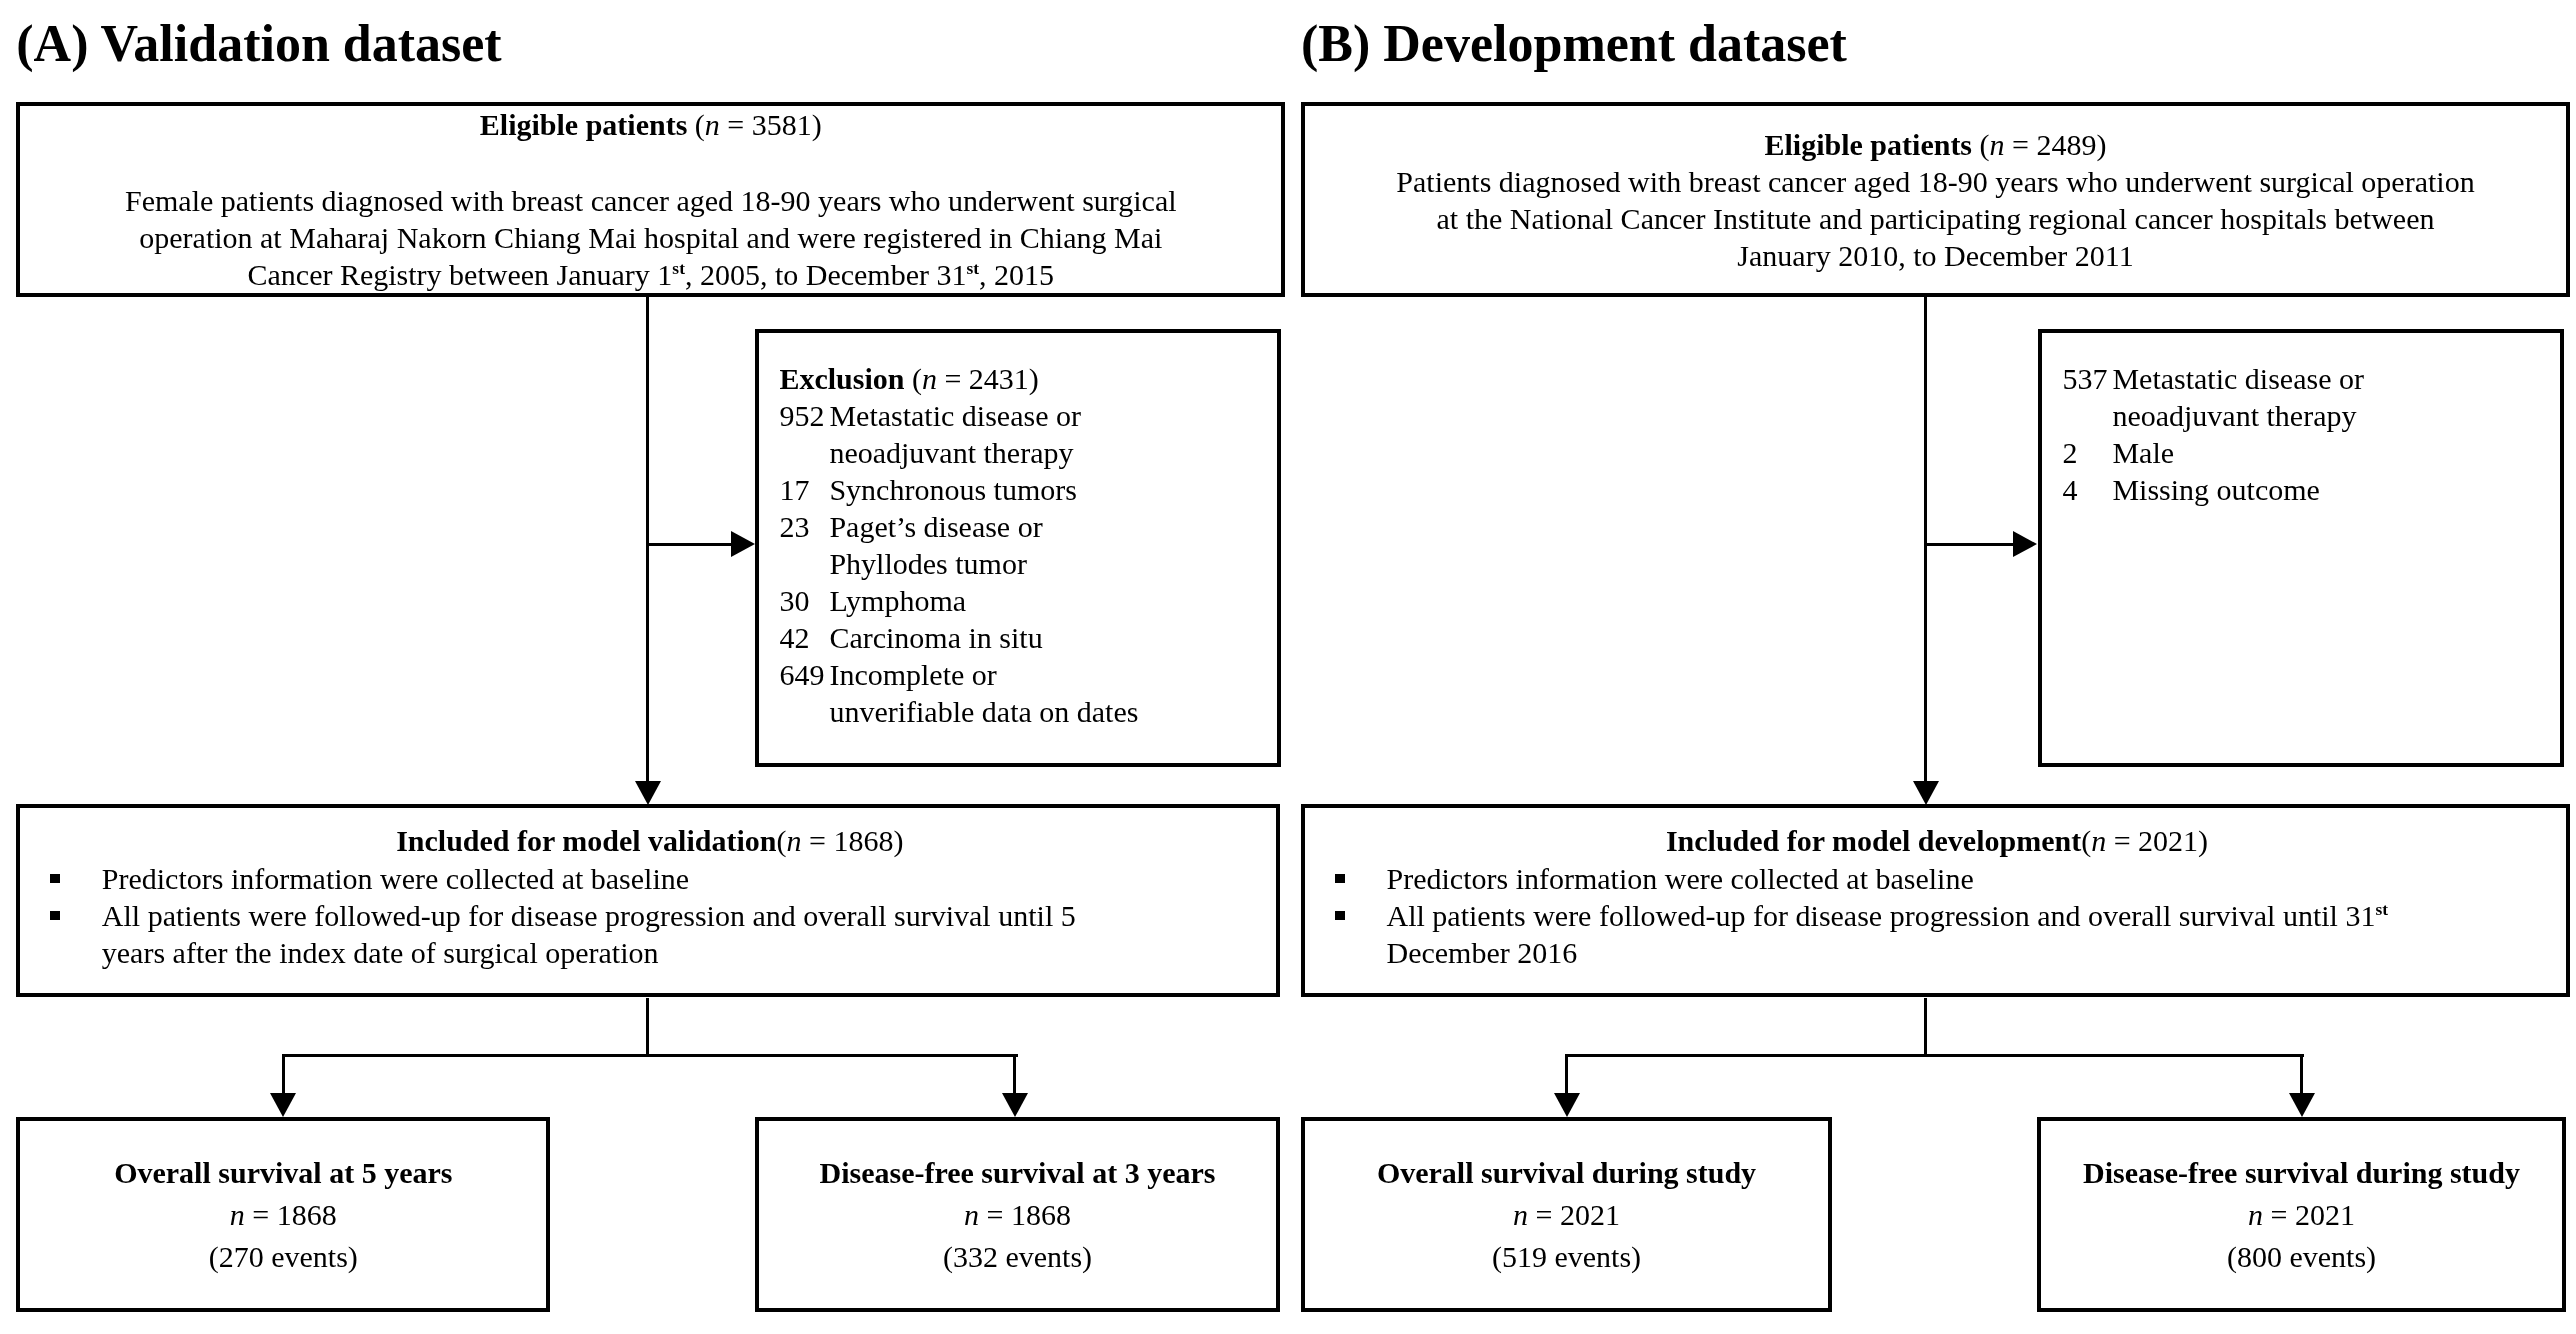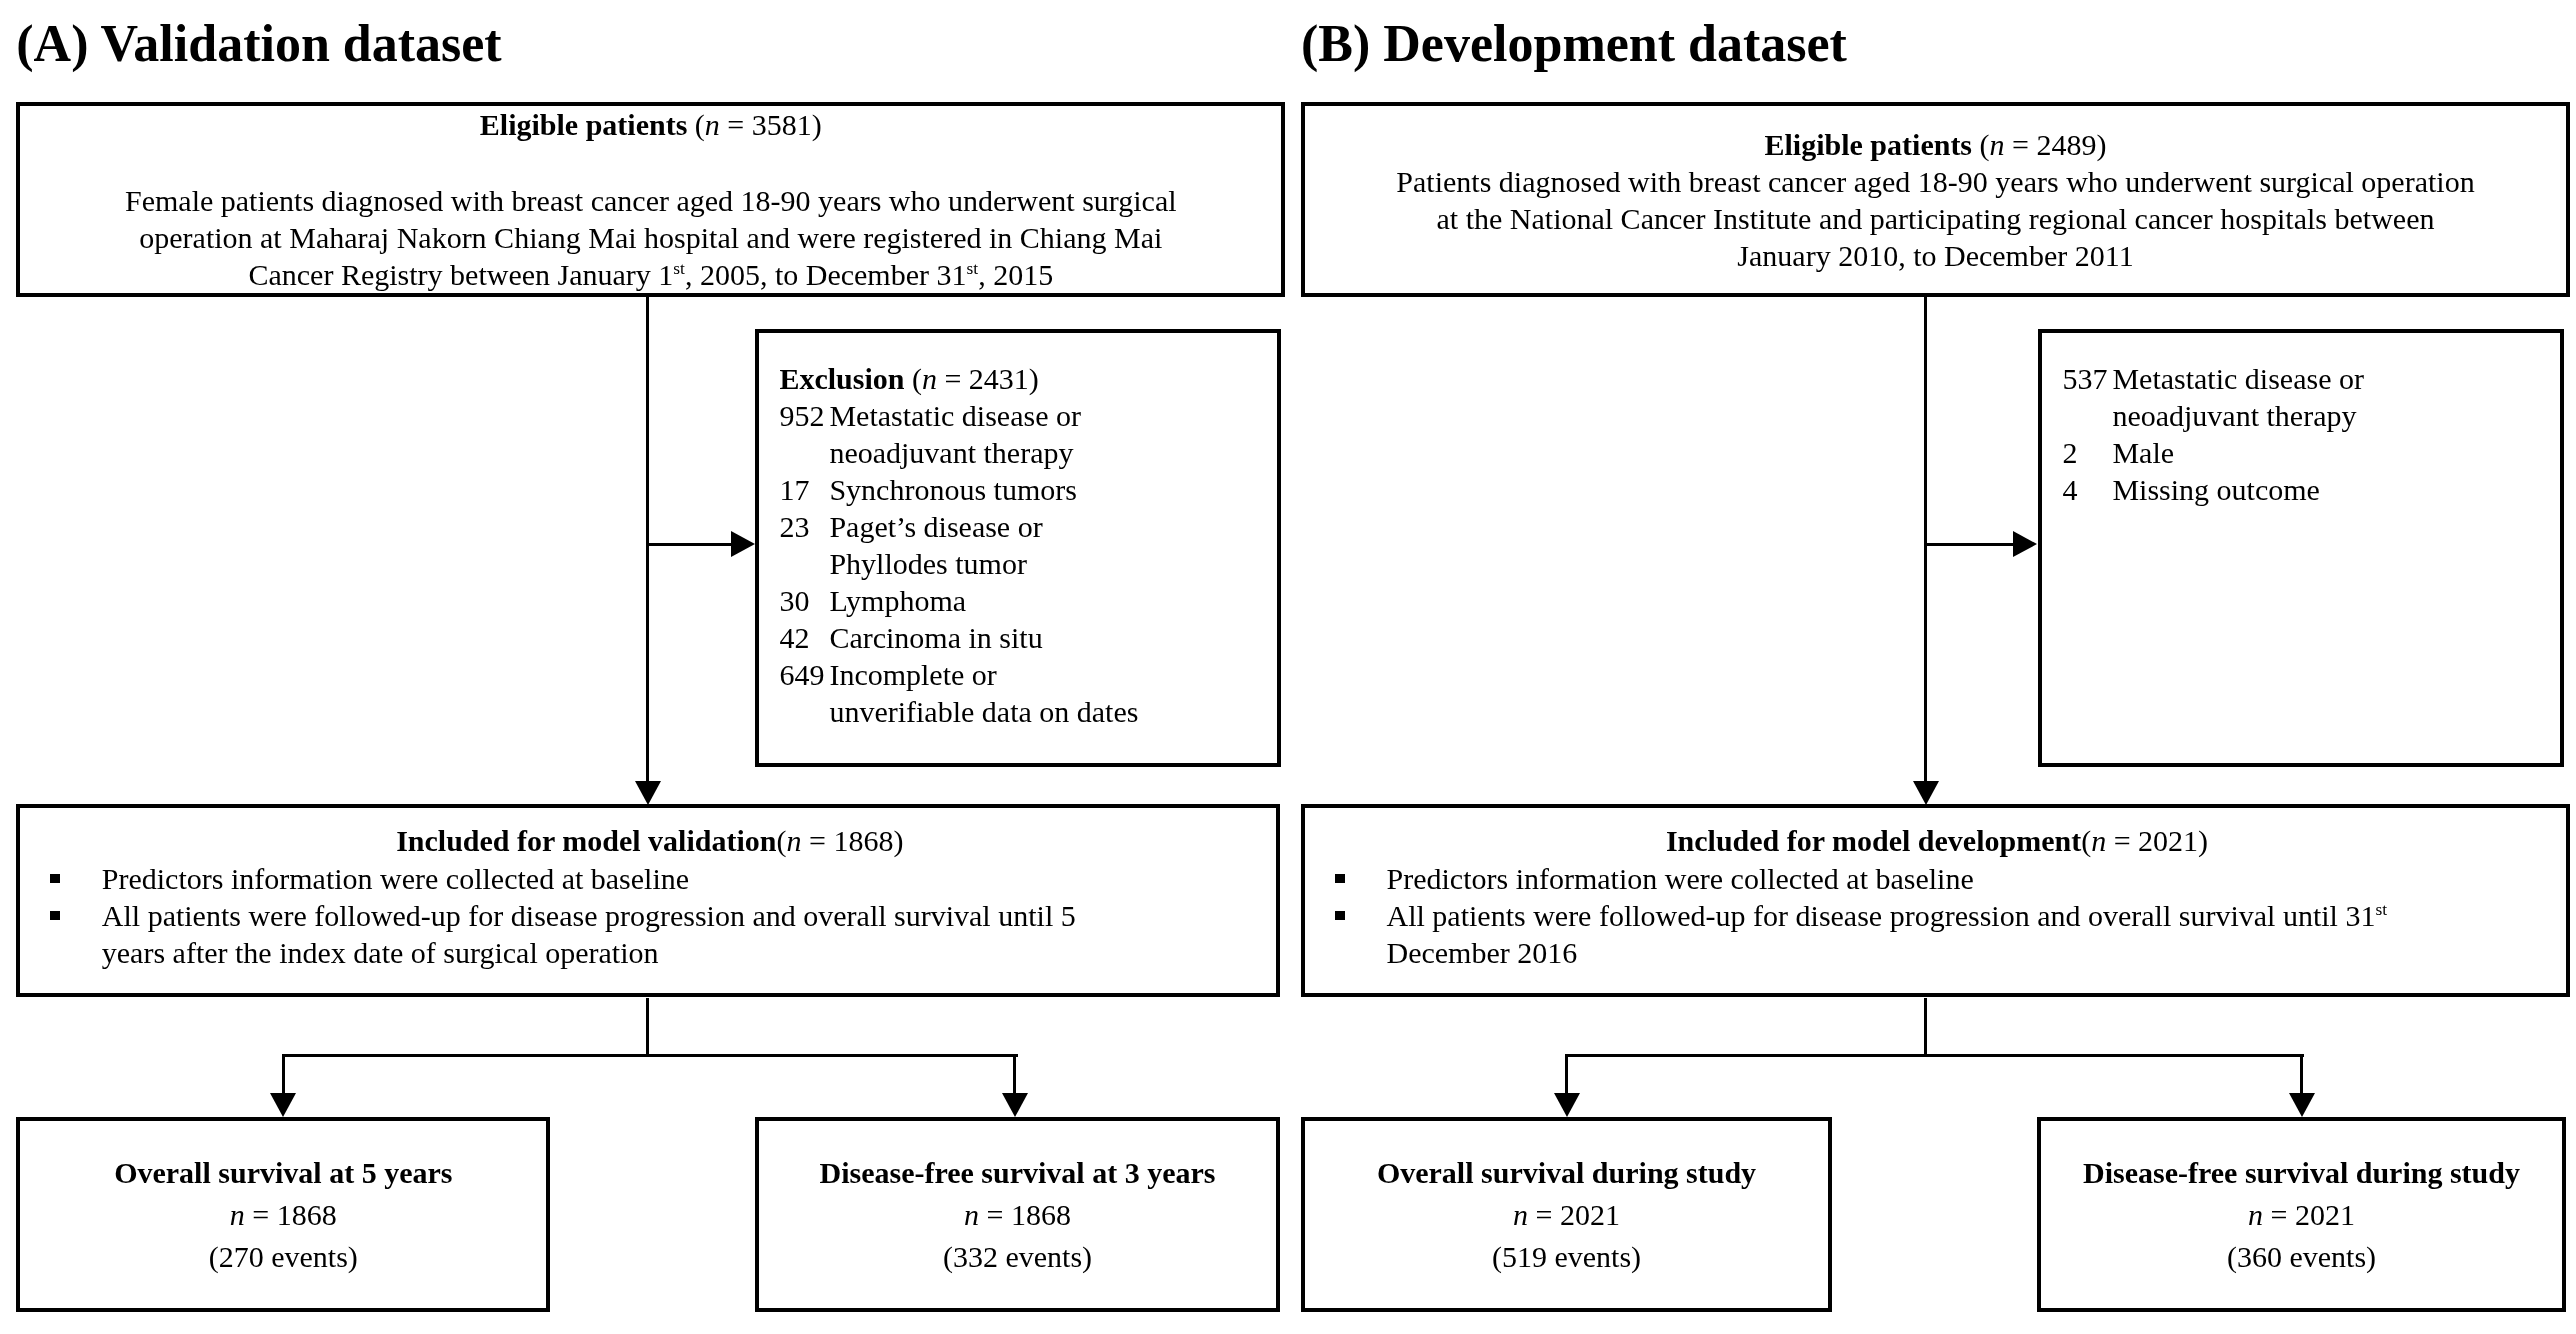--- a/index.html
+++ b/index.html
@@ -16,21 +16,21 @@
     font-size:52px;line-height:68px;font-weight:bold;
   }
   .fbox{
     position:absolute;border:4.1px solid #000000;background:#ffffff;
     box-sizing:border-box;
   }
   .centerbox{display:flex;flex-direction:column;justify-content:center;align-items:center;text-align:center;padding:0 31px;}
   .box-head{font-weight:normal;}
   .box-head b{font-weight:bold;}
   i{font-style:italic;font-family:"Liberation Serif", serif;}
-  sup{font-size:0.58em;line-height:0;vertical-align:super;}
+  sup{font-size:0.58em;line-height:0;vertical-align:super;font-weight:bold;}
   .bline{display:block;}
   
   .exclbox{padding:27px 16.3px 0 20.4px;}
   .excl-row{display:grid;grid-template-columns:50px 1fr;align-items:start;}
   .excl-num{text-align:left;}
   
   .inclbox{padding:13.6px 27px 0 30px;}
   .incl-head{text-align:center;margin-bottom:1.4px;}
   .bullet-row{display:flex;align-items:flex-start;}
   .sq-marker{flex:0 0 auto;width:9.5px;height:9.5px;background:#000000;margin:13.6px 42px 0 0;}
@@ -181,21 +181,21 @@
   </div>
 
   <div class="fbox outbox" style="left:1301px;top:1117px;width:531px;height:195px;">
     <div class="oline otitle">Overall survival during study</div>
     <div class="oline"><i>n</i><span> = 2021</span></div>
     <div class="oline">(519 events)</div>
   </div>
   <div class="fbox outbox" style="left:2037px;top:1117px;width:529px;height:195px;">
     <div class="oline otitle">Disease-free survival during study</div>
     <div class="oline"><i>n</i><span> = 2021</span></div>
-    <div class="oline">(360 events)</div>
+    <div class="oline">(800 events)</div>
   </div>
 
   <div class="cline" style="left:1924px;top:297px;width:3.4px;height:484px;"></div>
   <div class="arr-down" style="left:1913px;top:781px;"></div>
   <div class="cline" style="left:1926px;top:543px;width:88px;height:3.4px;"></div>
   <div class="arr-right" style="left:2013px;top:531px;"></div>
   <div class="cline" style="left:1924px;top:998px;width:3.4px;height:58px;"></div>
   <div class="cline" style="left:1565px;top:1054px;width:739px;height:3.4px;"></div>
   <div class="cline" style="left:1565px;top:1056px;width:3.4px;height:37px;"></div>
   <div class="arr-down" style="left:1554px;top:1093px;"></div>

